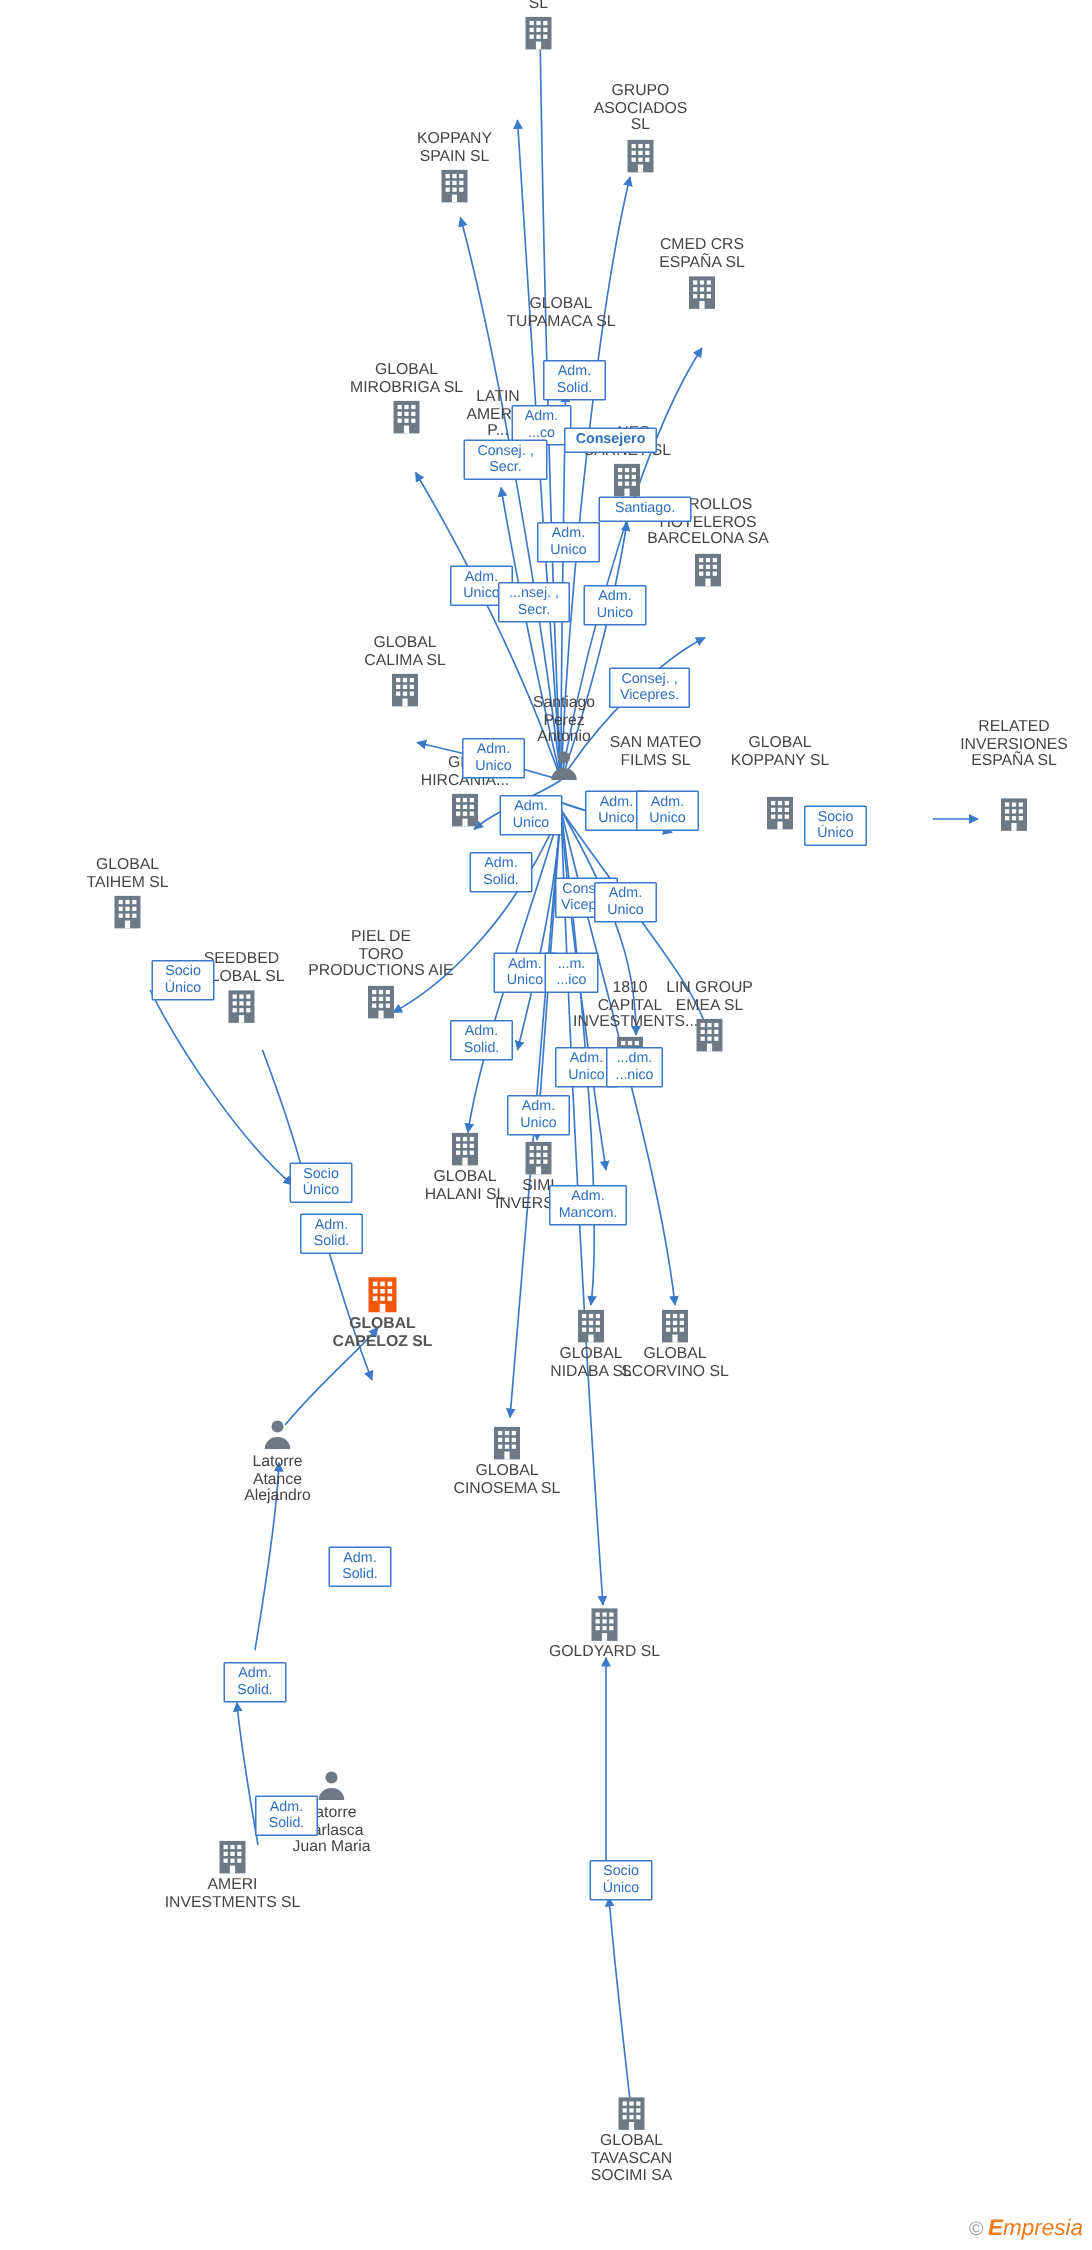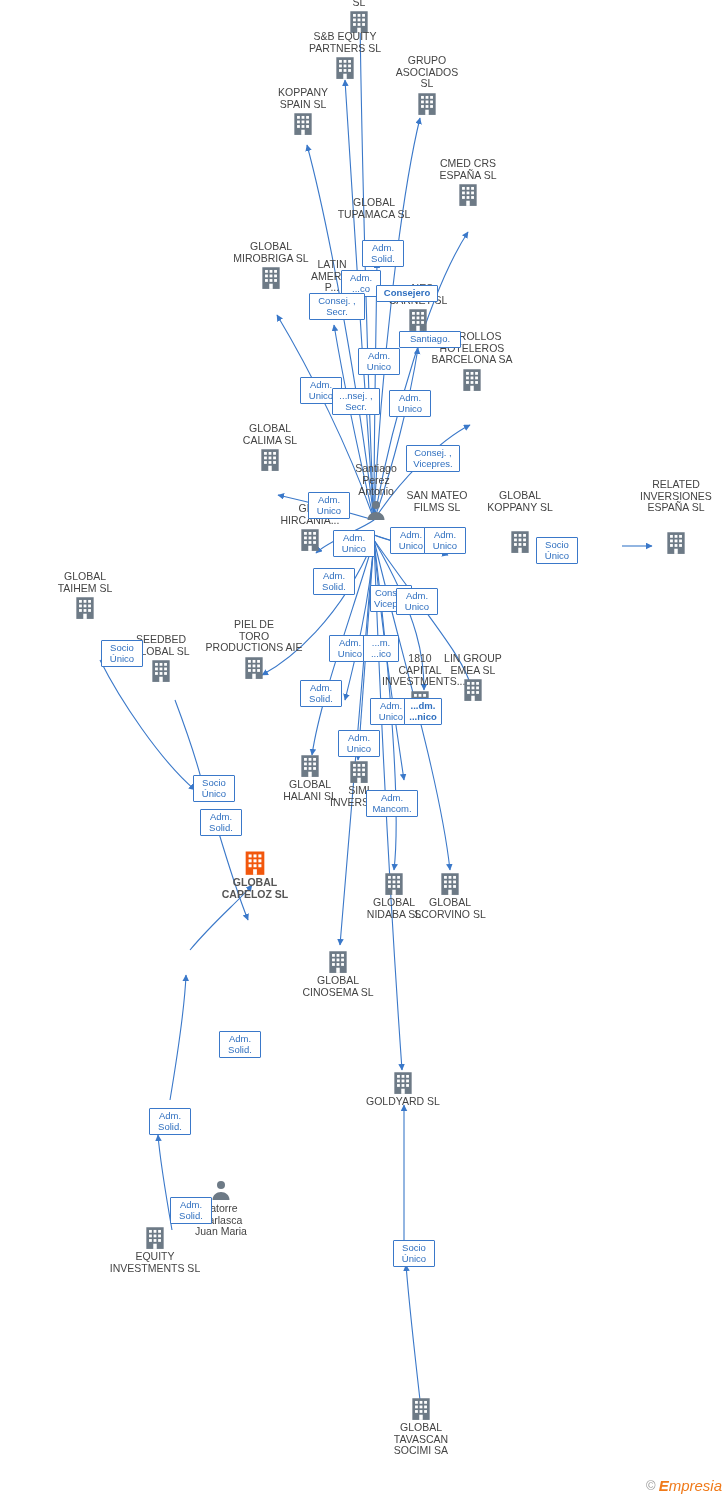--- a/index.html
+++ b/index.html
@@ -95,39 +95,20 @@
           <rect x="10.7" y="9.7" width="2.6" height="2.6"></rect>
           <rect x="14.9" y="9.7" width="2.6" height="2.6"></rect>
           <rect x="6.5" y="13.9" width="2.6" height="2.6"></rect>
           <rect x="10.7" y="13.9" width="2.6" height="2.6"></rect>
           <rect x="14.9" y="13.9" width="2.6" height="2.6"></rect>
           <rect x="10.4" y="18.2" width="3.2" height="4.8"></rect>
         </g>
       </svg>
   </div>
 
-  <div class="node" style="left:300px;top:30px;width:90px;">
-    <span class="lbl">S&amp;B EQUITY
-PARTNERS  SL</span>
-    <svg class="icon" width="26" height="26" viewBox="0 0 24 24">
-        <rect x="4" y="3" width="16" height="20" fill="#6d7a86"></rect>
-        <g fill="#fff">
-          <rect x="6.5" y="5.5" width="2.6" height="2.6"></rect>
-          <rect x="10.7" y="5.5" width="2.6" height="2.6"></rect>
-          <rect x="14.9" y="5.5" width="2.6" height="2.6"></rect>
-          <rect x="6.5" y="9.7" width="2.6" height="2.6"></rect>
-          <rect x="10.7" y="9.7" width="2.6" height="2.6"></rect>
-          <rect x="14.9" y="9.7" width="2.6" height="2.6"></rect>
-          <rect x="6.5" y="13.9" width="2.6" height="2.6"></rect>
-          <rect x="10.7" y="13.9" width="2.6" height="2.6"></rect>
-          <rect x="14.9" y="13.9" width="2.6" height="2.6"></rect>
-          <rect x="10.4" y="18.2" width="3.2" height="4.8"></rect>
-        </g>
-      </svg>
-  </div>
 
   <div class="node" style="left:393px;top:54px;width:68px;">
     <span class="lbl">GRUPO
 ASOCIADOS
 SL</span>
     <svg class="icon" width="26" height="26" viewBox="0 0 24 24">
         <rect x="4" y="3" width="16" height="20" fill="#6d7a86"></rect>
         <g fill="#fff">
           <rect x="6.5" y="5.5" width="2.6" height="2.6"></rect>
           <rect x="10.7" y="5.5" width="2.6" height="2.6"></rect>
@@ -592,21 +573,21 @@
           <rect x="14.9" y="5.5" width="2.6" height="2.6"></rect>
           <rect x="6.5" y="9.7" width="2.6" height="2.6"></rect>
           <rect x="10.7" y="9.7" width="2.6" height="2.6"></rect>
           <rect x="14.9" y="9.7" width="2.6" height="2.6"></rect>
           <rect x="6.5" y="13.9" width="2.6" height="2.6"></rect>
           <rect x="10.7" y="13.9" width="2.6" height="2.6"></rect>
           <rect x="14.9" y="13.9" width="2.6" height="2.6"></rect>
           <rect x="10.4" y="18.2" width="3.2" height="4.8"></rect>
         </g>
       </svg>
-    <span class="lbl">EQUITY
+    <span class="lbl">AMERI
 INVESTMENTS SL</span>
   </div>
 
   <div class="node" style="left:378px;top:1395px;width:86px;">
     <svg class="icon" width="26" height="26" viewBox="0 0 24 24">
         <rect x="4" y="3" width="16" height="20" fill="#6d7a86"></rect>
         <g fill="#fff">
           <rect x="6.5" y="5.5" width="2.6" height="2.6"></rect>
           <rect x="10.7" y="5.5" width="2.6" height="2.6"></rect>
           <rect x="14.9" y="5.5" width="2.6" height="2.6"></rect>
@@ -627,20 +608,29 @@
   <div class="node person" style="left:344px;top:462px;width:64px;">
     <span class="lbl">Santiago
 Perez
 Antonio</span>
     <svg class="icon" width="24" height="24" viewBox="0 0 24 24">
         <circle cx="12" cy="7" r="4" fill="#6d7a86"></circle>
         <path d="M3.5 22c0-5 4-8 8.5-8s8.5 3 8.5 8z" fill="#6d7a86"></path>
       </svg>
   </div>
 
+  <div class="node person" style="left:148px;top:944px;width:74px;">
+    <svg class="icon" width="24" height="24" viewBox="0 0 24 24">
+        <circle cx="12" cy="7" r="4" fill="#6d7a86"></circle>
+        <path d="M3.5 22c0-5 4-8 8.5-8s8.5 3 8.5 8z" fill="#6d7a86"></path>
+      </svg>
+    <span class="lbl">Latorre
+Atance
+Alejandro</span>
+  </div>
 
   <div class="node person" style="left:180px;top:1178px;width:82px;">
     <svg class="icon" width="24" height="24" viewBox="0 0 24 24">
         <circle cx="12" cy="7" r="4" fill="#6d7a86"></circle>
         <path d="M3.5 22c0-5 4-8 8.5-8s8.5 3 8.5 8z" fill="#6d7a86"></path>
       </svg>
     <span class="lbl">Latorre
 Marlasca
 Juan Maria</span>
   </div>
@@ -682,21 +672,21 @@
   <div class="tag" style="left:101px;top:640px;width:34px;">Socio
 Único</div>
   <div class="tag" style="left:329px;top:635px;width:34px;">Adm.
 Unico</div>
   <div class="tag" style="left:363px;top:635px;width:28px;">...m.
 ...ico</div>
   <div class="tag" style="left:300px;top:680px;width:34px;">Adm.
 Solid.</div>
   <div class="tag" style="left:370px;top:698px;width:34px;">Adm.
 Unico</div>
-  <div class="tag" style="left:404px;top:698px;width:30px;font-weight:bold;">...dm.
+  <div class="tag" style="left:404px;top:698px;width:30px;">...dm.
 ...nico</div>
   <div class="tag" style="left:338px;top:730px;width:34px;">Adm.
 Unico</div>
   <div class="tag" style="left:193px;top:775px;width:34px;">Socio
 Único</div>
   <div class="tag" style="left:200px;top:809px;width:34px;">Adm.
 Solid.</div>
   <div class="tag" style="left:366px;top:790px;width:44px;">Adm.
 Mancom.</div>
   <div class="tag" style="left:219px;top:1031px;width:34px;">Adm.

